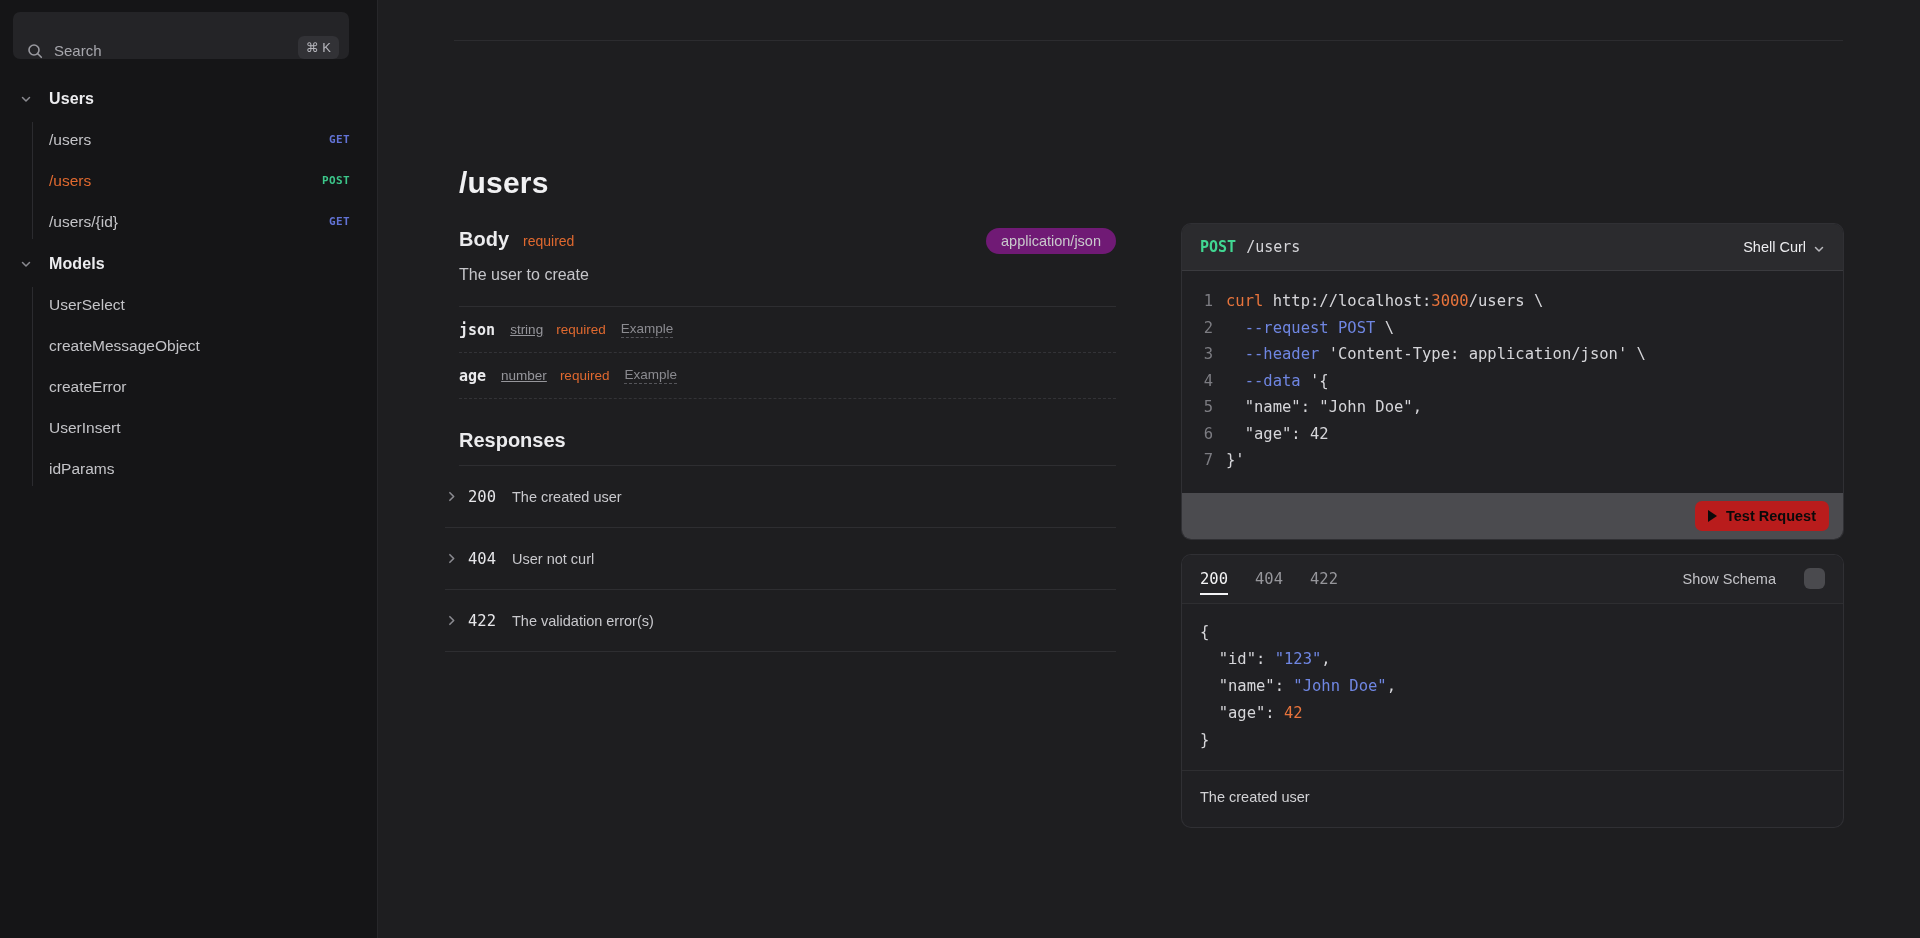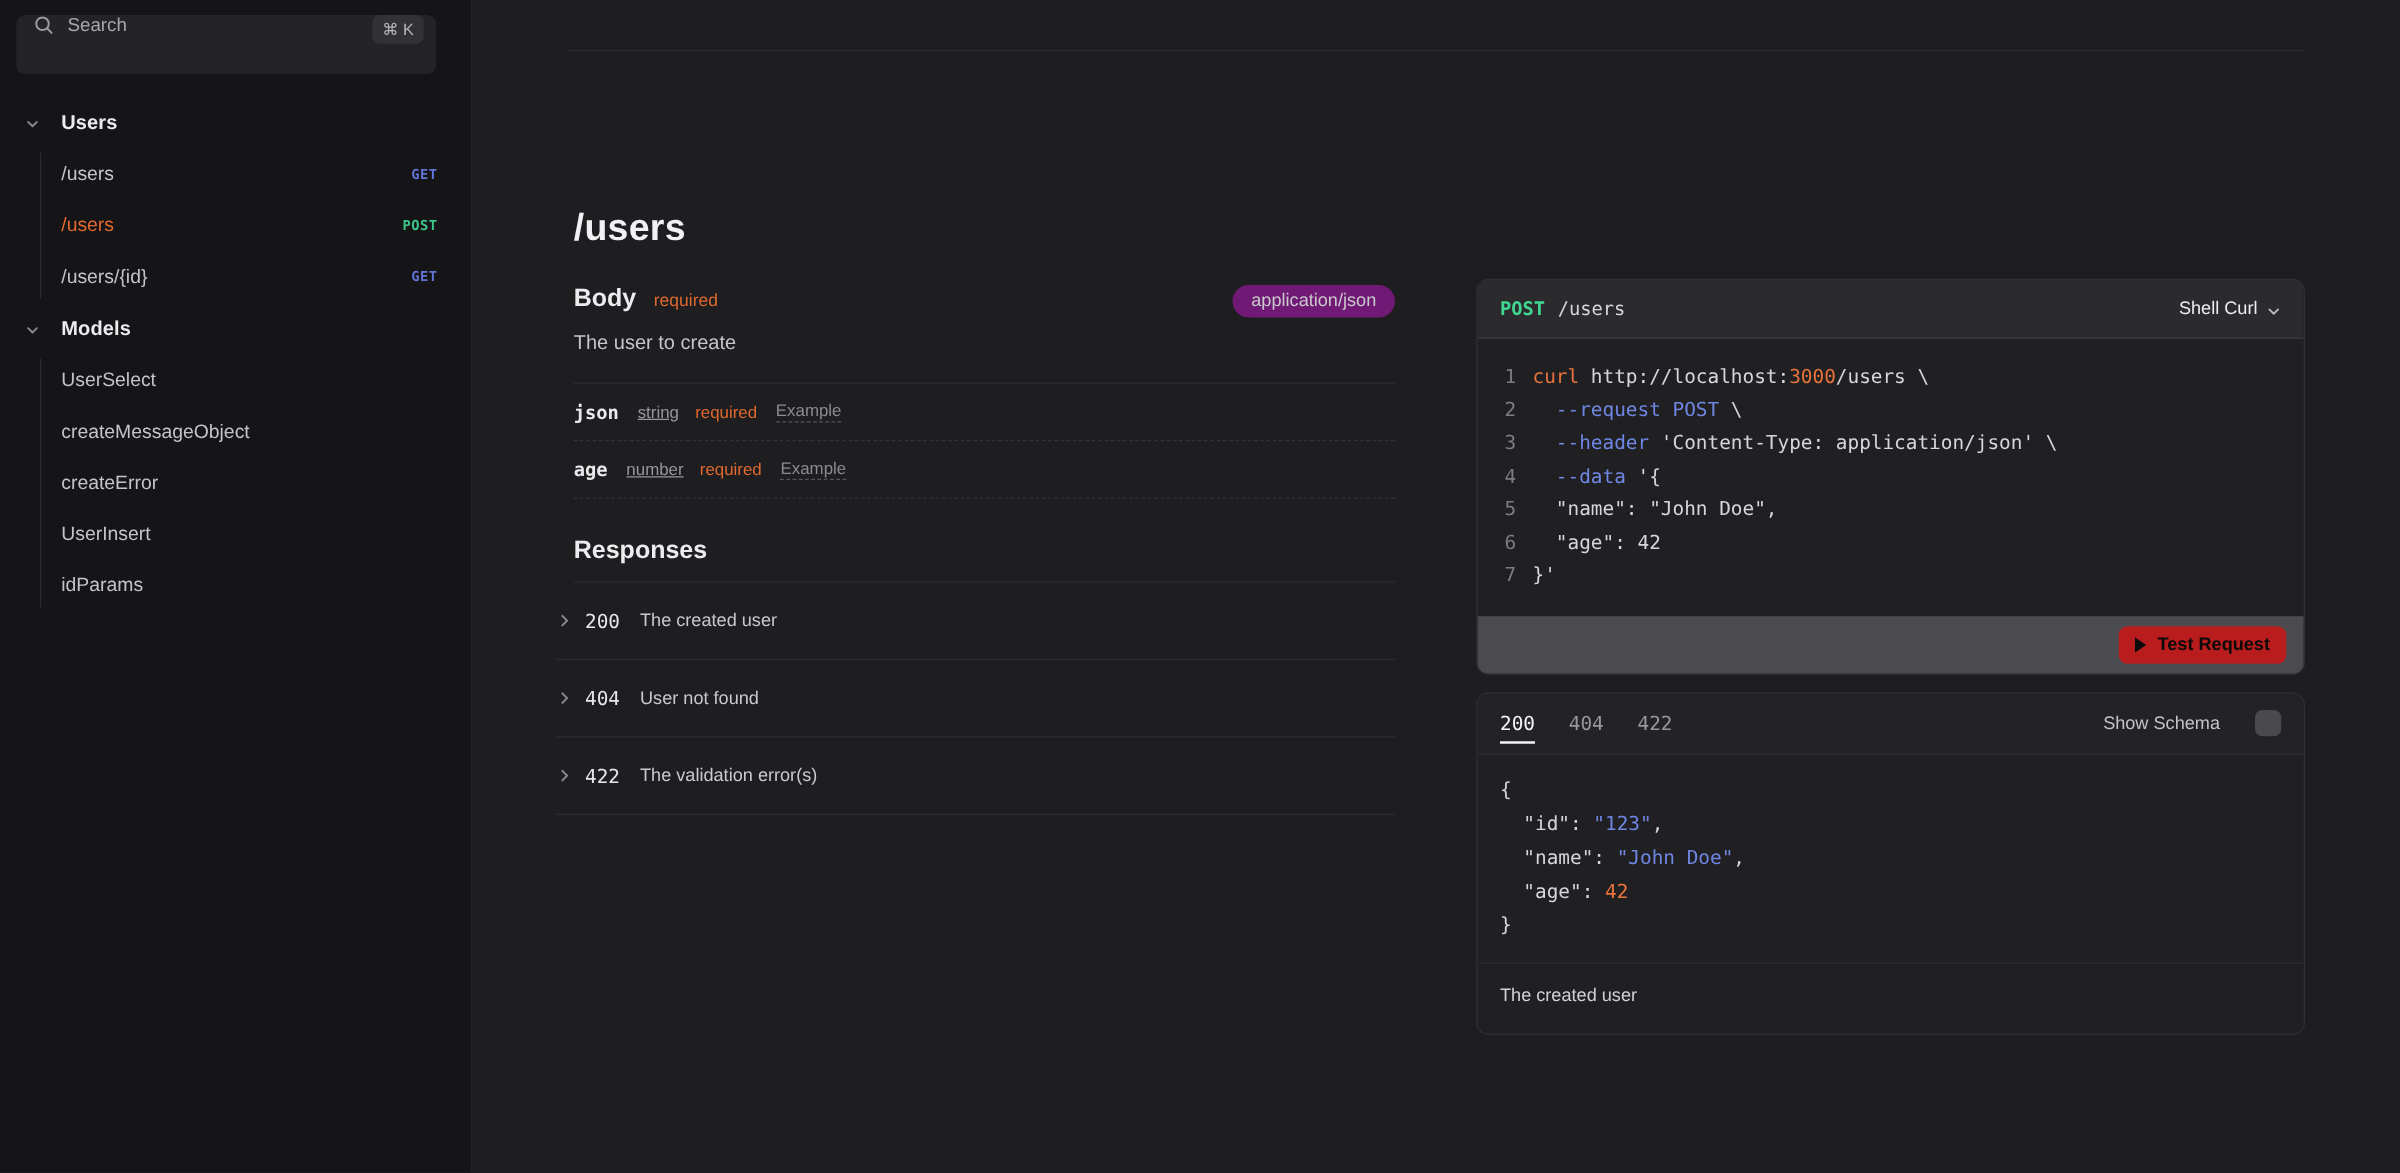--- a/index.html
+++ b/index.html
@@ -22,21 +22,21 @@
   }
   *{margin:0;padding:0;box-sizing:border-box;}
   html,body{background:var(--page-bg);}
   .app{position:relative;width:1920px;height:938px;overflow:hidden;
        font-family:"Liberation Sans",sans-serif;color:var(--text-mid);background:var(--page-bg);}
 
   
   .sidebar{position:absolute;left:0;top:0;width:378px;height:938px;
            background:var(--sidebar-bg);border-right:1px solid #27272a;}
   .search-bar{position:absolute;left:13px;top:12px;width:336px;height:47px;
-              background:#242427;border-radius:7px;display:flex;align-items:flex-start;
+              background:#242427;border-radius:7px;display:flex;align-items:flex-end;
               padding:0 10px 0 14px;cursor:pointer;}
   .search-icon{display:flex;color:#9a9aa0;margin-right:11px;}
   .search-text{font-size:15px;color:#a7a7ad;flex:1;}
   .search-kbd{background:#323236;border-radius:6px;padding:4px 8px;font-size:13px;color:#b6b6bc;}
 
   .nav{position:absolute;left:0;top:78px;width:378px;}
   .nav-group-header{height:41px;display:flex;align-items:center;padding-left:20px;cursor:pointer;}
   .nav-group-header .chev{width:12px;margin-right:17px;color:#8a8a90;display:flex;}
   .nav-group-label{font-size:16px;font-weight:700;color:#ececef;letter-spacing:.1px;}
   .nav-items{position:relative;margin-bottom:1px;}
@@ -238,21 +238,21 @@
             <span class="response-code">200</span>
             <span class="response-description">The created user</span>
           </div>
           <div class="response-row">
             <span class="chev">
               <svg width="13" height="13" viewBox="0 0 12 12" fill="none">
                 <path d="M4.5 2.5L8 6l-3.5 3.5" stroke="currentColor" stroke-width="1.5" stroke-linecap="round" stroke-linejoin="round"></path>
               </svg>
             </span>
             <span class="response-code">404</span>
-            <span class="response-description">User not found</span>
+            <span class="response-description">User not curl</span>
           </div>
           <div class="response-row">
             <span class="chev">
               <svg width="13" height="13" viewBox="0 0 12 12" fill="none">
                 <path d="M4.5 2.5L8 6l-3.5 3.5" stroke="currentColor" stroke-width="1.5" stroke-linecap="round" stroke-linejoin="round"></path>
               </svg>
             </span>
             <span class="response-code">422</span>
             <span class="response-description">The validation error(s)</span>
           </div>

